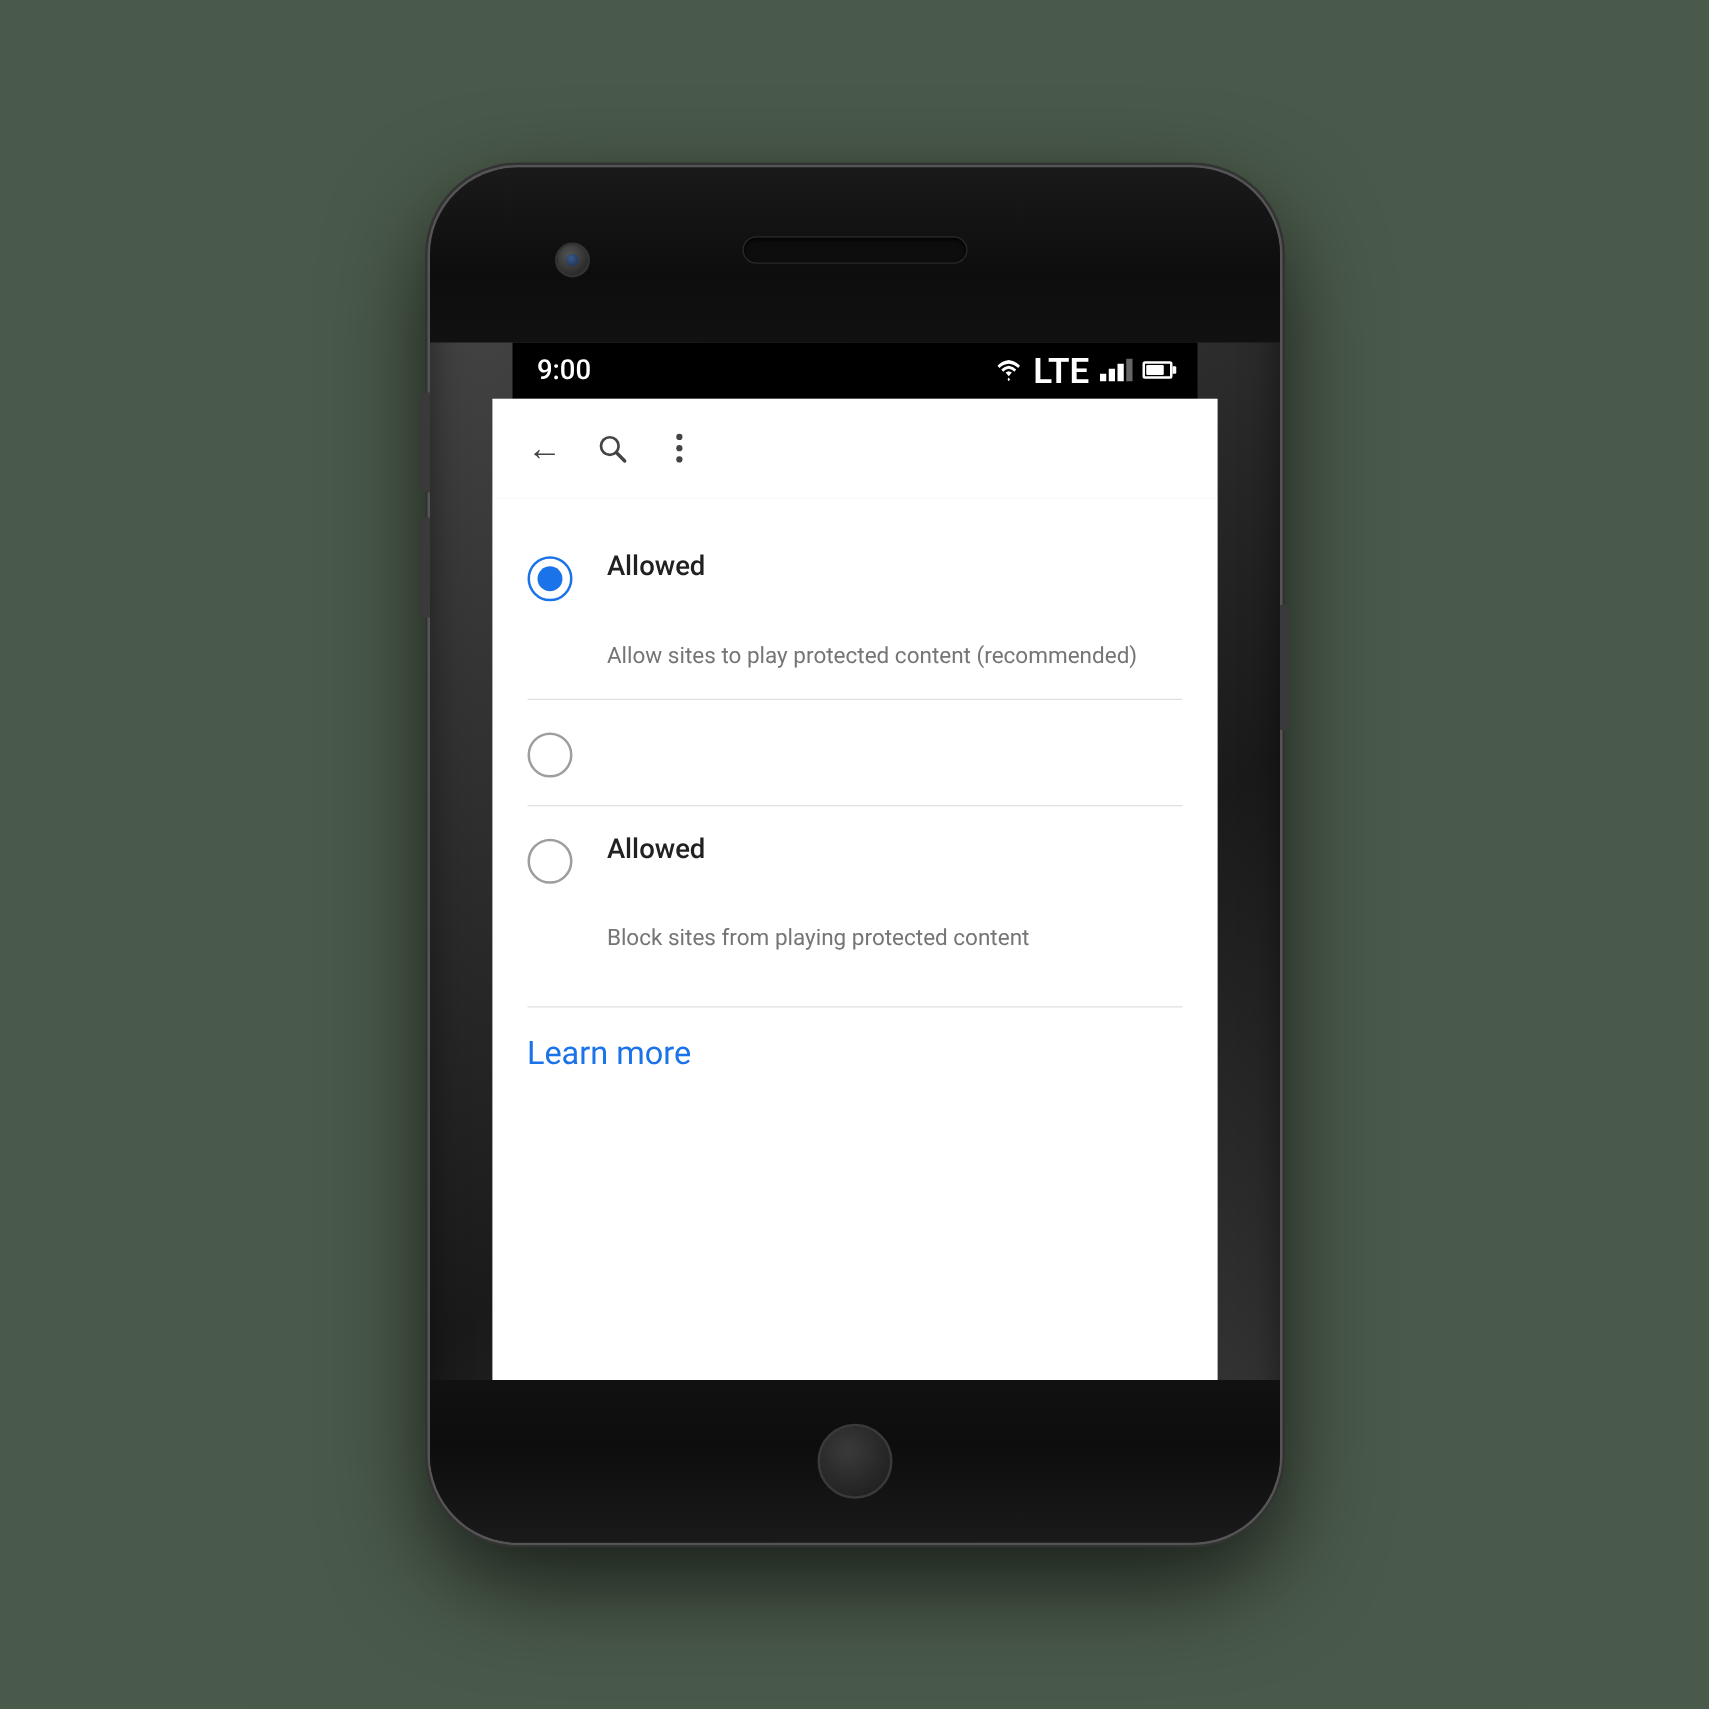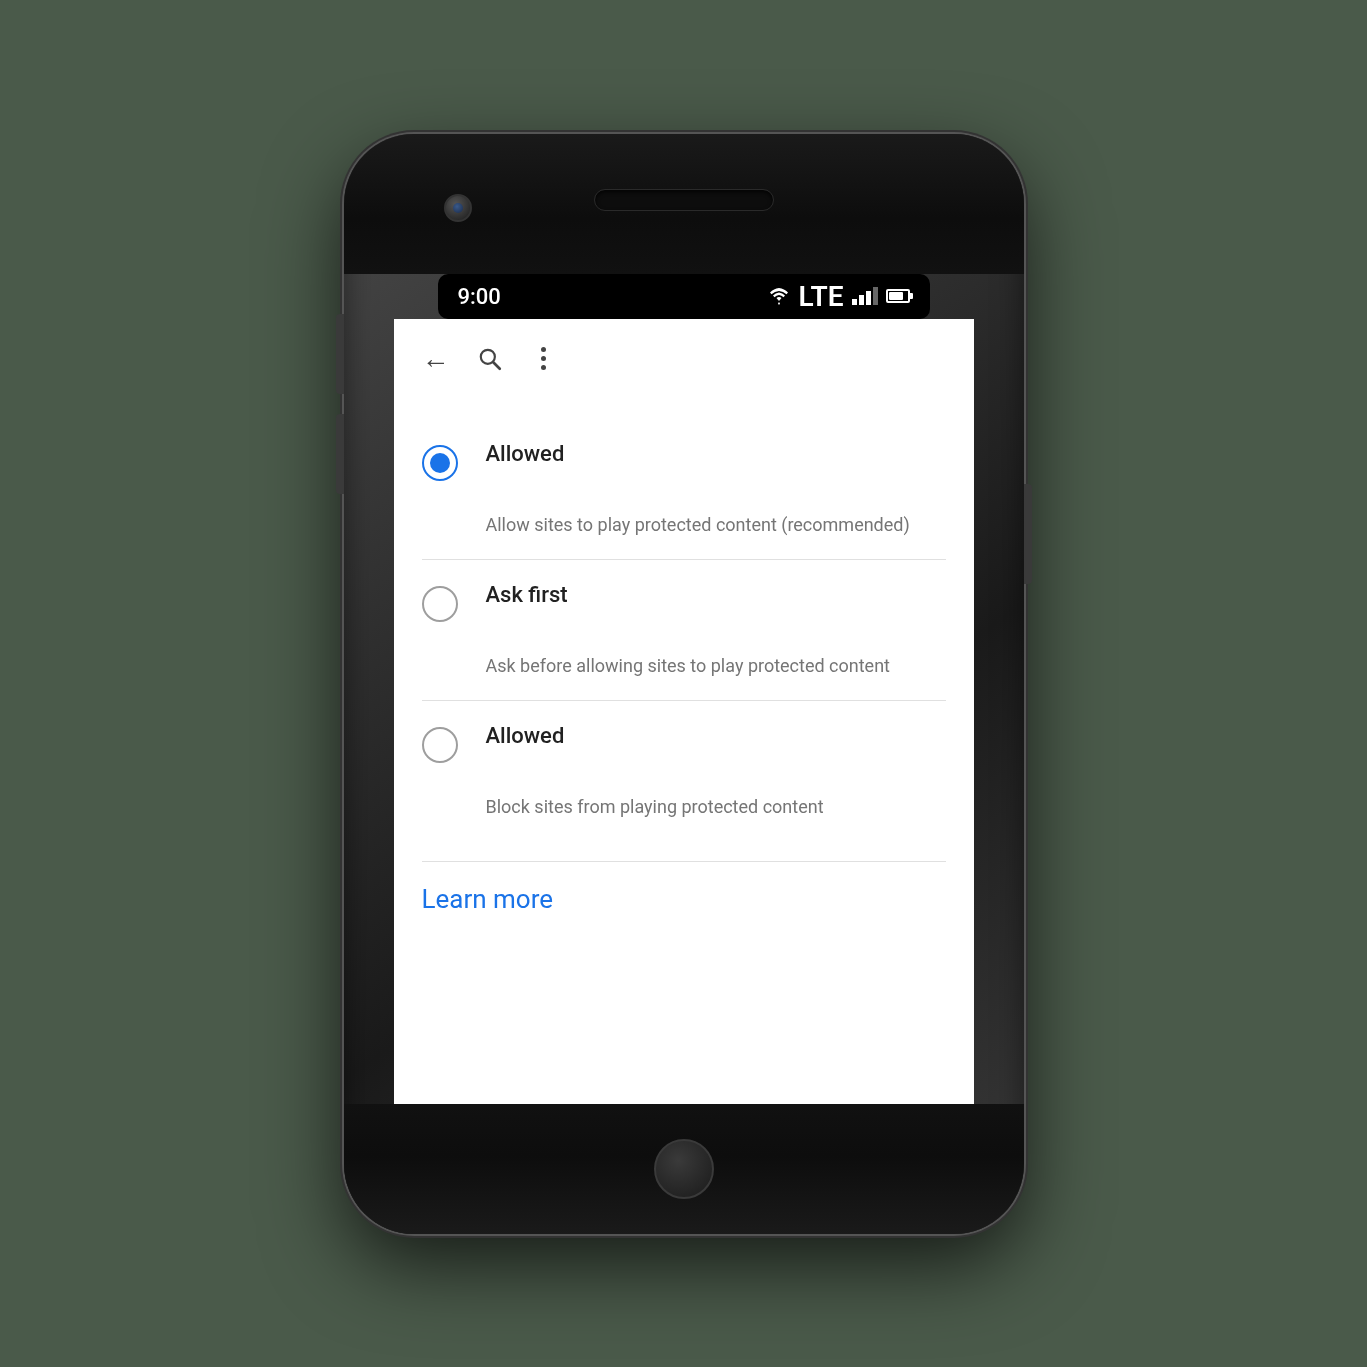--- a/index.html
+++ b/index.html
@@ -74,31 +74,30 @@
       border: 1px solid #2a2a2a;
       position: absolute;
       top: 55px;
       left: 50%;
       transform: translateX(-50%);
       box-shadow: inset 0 2px 4px rgba(0,0,0,0.8);
     }
 
     
     .status-bar {
-      width: 492px;
+      width: 548px;
       height: 45px;
       background: #000;
       display: flex;
       justify-content: space-between;
       align-items: center;
       padding: 3px 20px;
       color: white;
       font-size: 22px;
       font-weight: 500;
-      border-radius: 10px;
     }
 
     .status-time {
       font-size: 22px;
       font-weight: 500;
       color: white;
     }
 
     .status-icons {
       display: flex;
@@ -434,22 +433,20 @@
       </div>
 
       <div class="divider"></div>
 
       <div class="option-item">
         <div class="radio-container">
           <div class="radio-outer">
           </div>
         </div>
         <div class="option-text">
-          <div class="option-title">Ask first</div>
-          <div class="option-desc">Ask before allowing sites to play protected content</div>
         </div>
       </div>
 
       <div class="divider"></div>
 
       <div class="option-item">
         <div class="radio-container">
           <div class="radio-outer">
           </div>
         </div>

